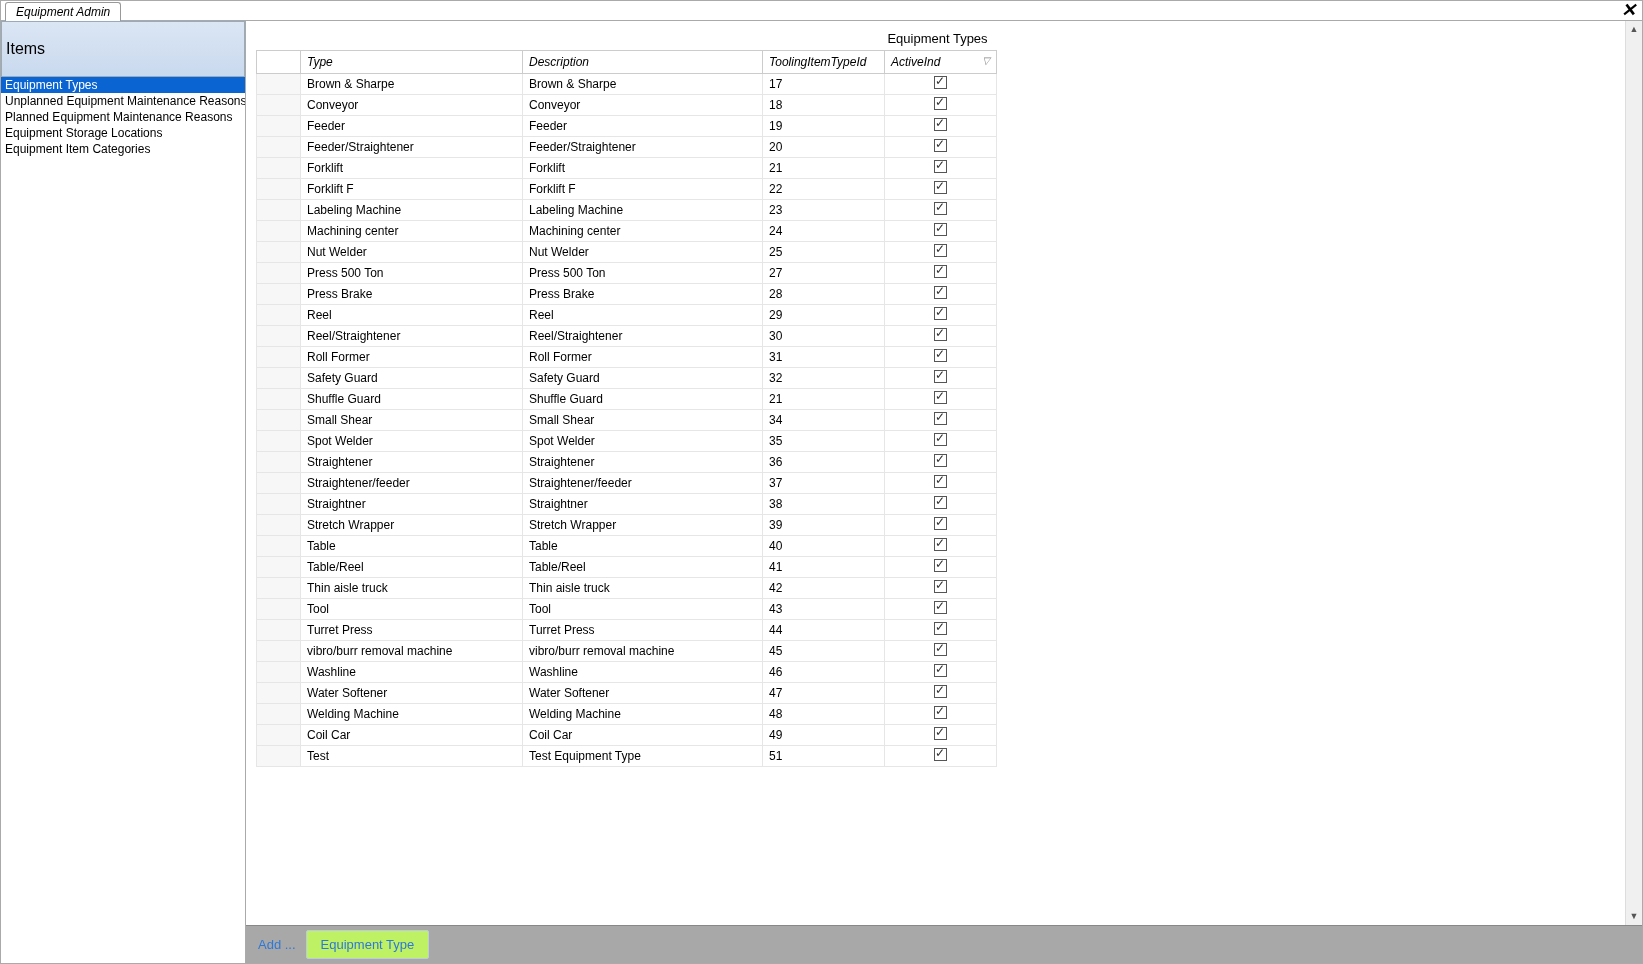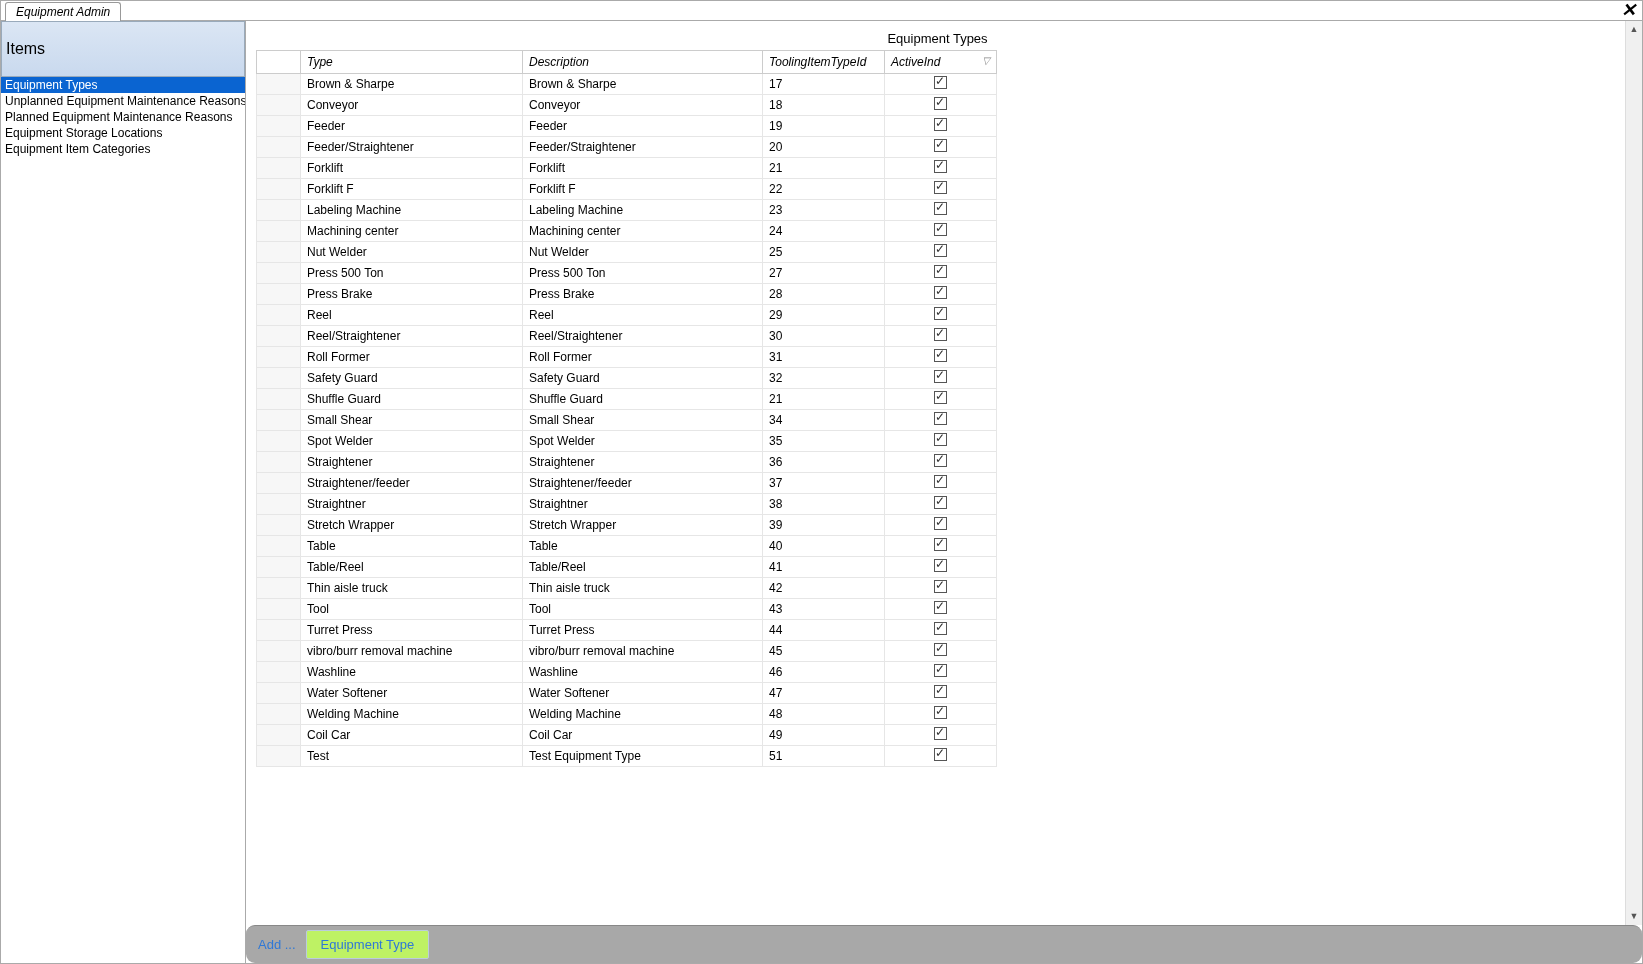--- a/index.html
+++ b/index.html
@@ -198,21 +198,20 @@
 
   
   .footer {
     height: 38px;
     background: #a8a8a8;
     display: flex;
     align-items: center;
     padding: 0 10px;
     gap: 8px;
     border-top: 1px solid #888;
-    border-radius: 9px;
   }
   .footer .add-link {
     color: #2f78d6;
     font-size: 13px;
     padding: 4px 2px;
     cursor: pointer;
   }
   .footer .btn {
     background: #bef264;
     border: 1px solid #bcd;

